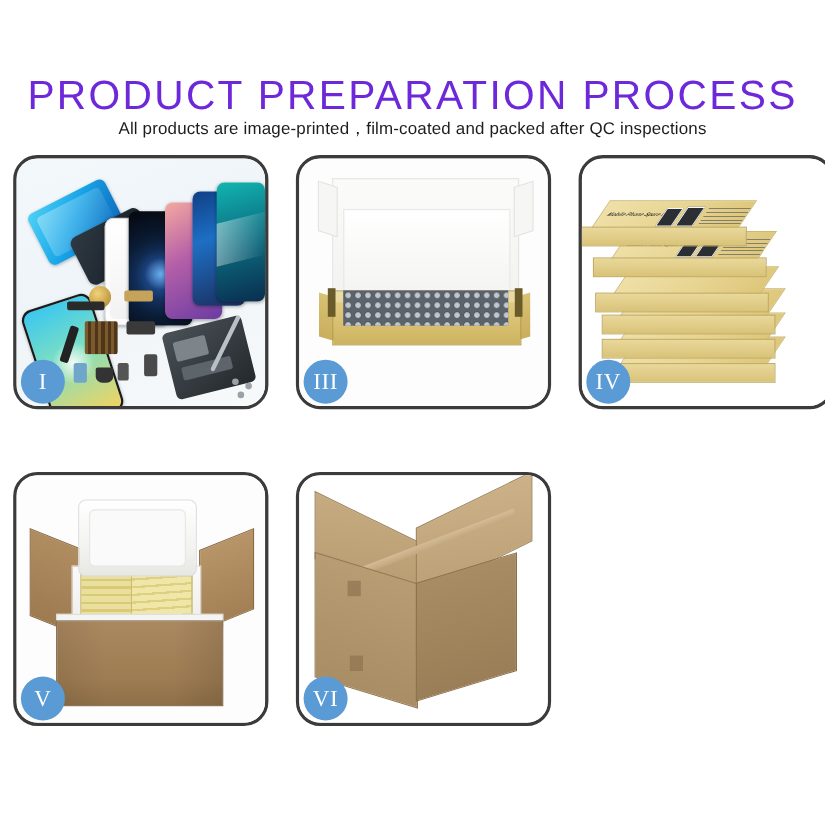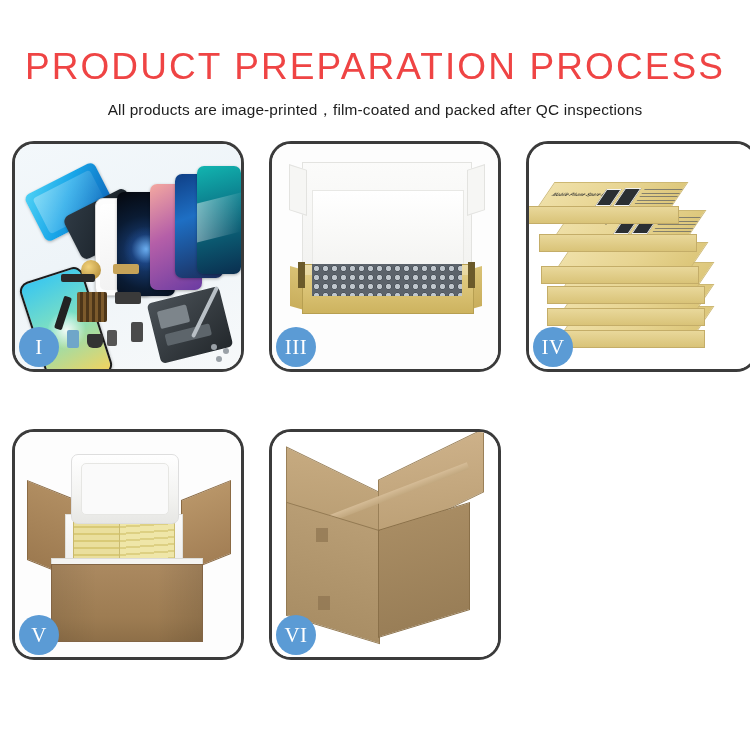--- a/index.html
+++ b/index.html
@@ -7,25 +7,25 @@
     width:750px;height:750px;overflow:hidden;
     background:#ffffff;
     font-family:"Liberation Sans", sans-serif;
     -webkit-font-smoothing:antialiased;
   }
   .page{position:relative;width:750px;height:750px;}
 
   
   .header{position:absolute;left:0;top:0;width:750px;text-align:center;}
   .title{
-    font-size:37px;letter-spacing:2.1px;font-weight:400;color:#ef4444;
-    margin-top:48px;line-height:1.05;white-space:nowrap;
+    font-size:37px;letter-spacing:2.1px;font-weight:400;color:#6d28d9;
+    margin-top:68px;line-height:1.05;white-space:nowrap;
   }
   .subtitle{
-    font-size:15.4px;color:#1d1d1d;margin-top:13px;letter-spacing:.15px;
+    font-size:15.4px;color:#1d1d1d;letter-spacing:.15px;
     white-space:nowrap;font-weight:400;text-align:center;
   }
 
   
   .grid{
     position:absolute;left:12px;top:141px;
     width:726px;
     display:grid;
     grid-template-columns:repeat(3,232px);
     grid-template-rows:repeat(2,231px);

